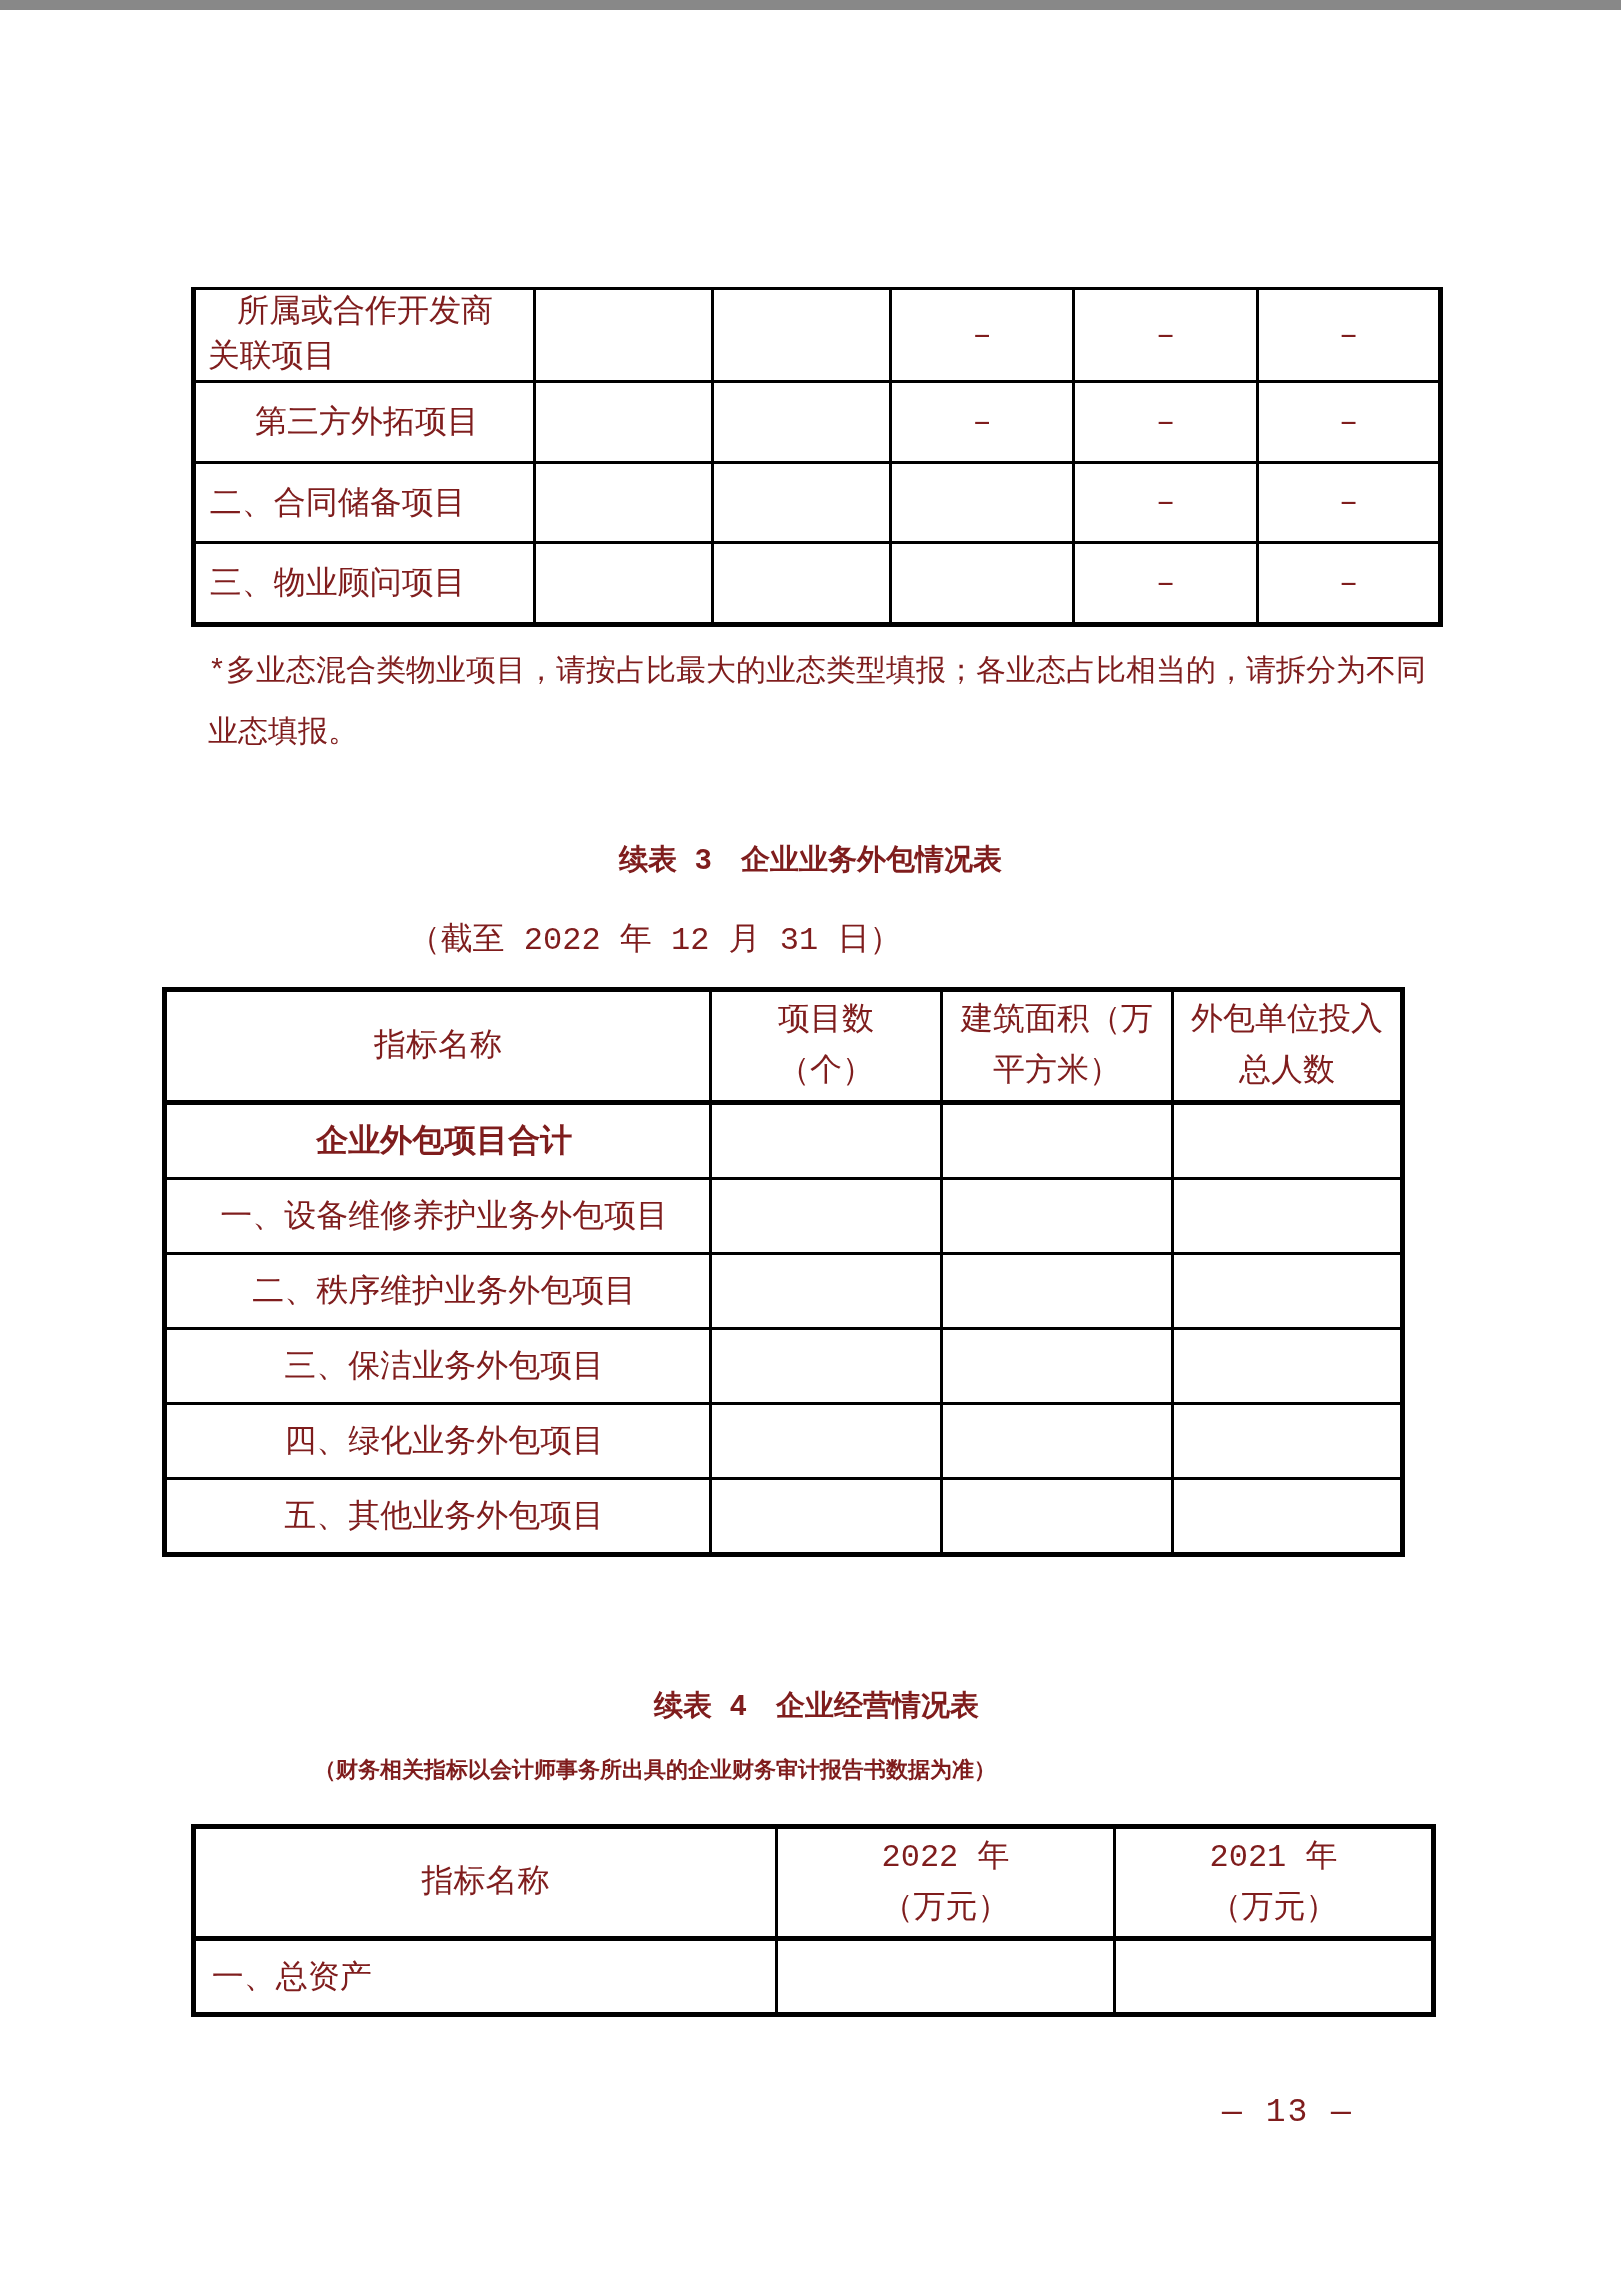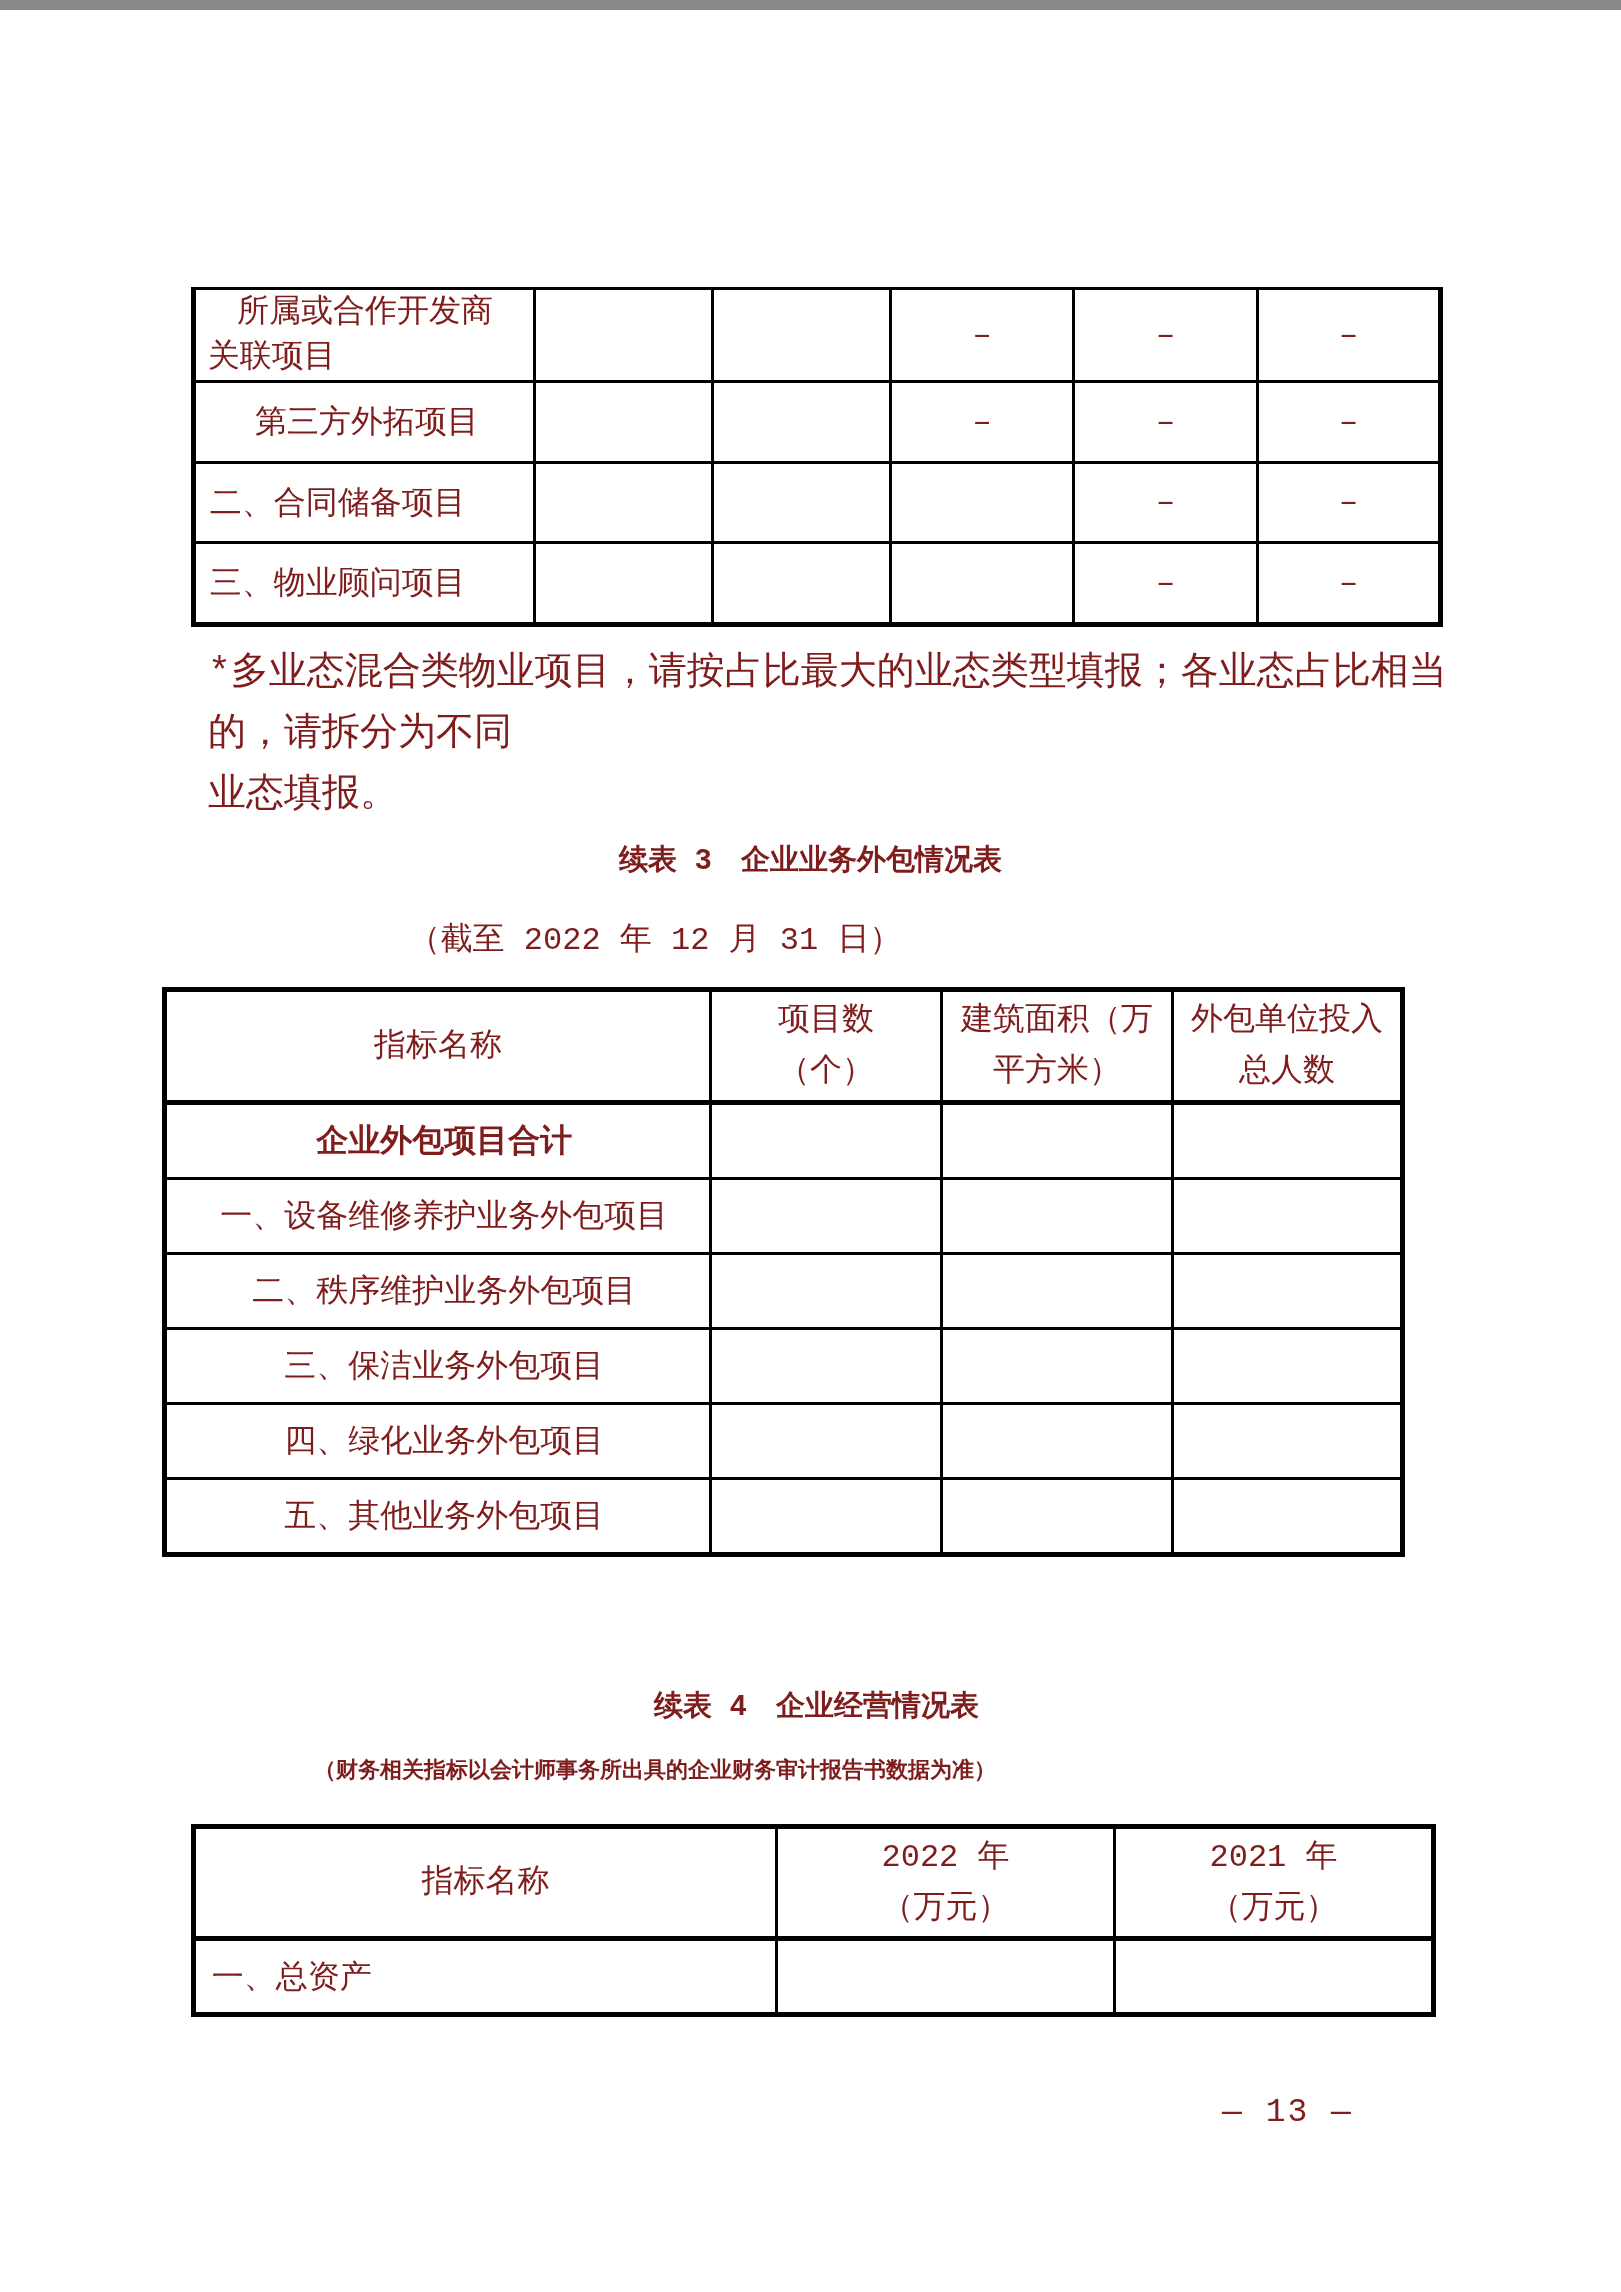--- a/index.html
+++ b/index.html
@@ -22,21 +22,21 @@
   .t-cont tr.cr4 td{height:78px;}
   .t-cont td.lbl{text-align:left;}
   .t-cont tr.cr1 td.lbl{padding:0;}
   .t-cont tr.cr2 td.lbl{padding-left:59px;}
   .t-cont tr.cr3 td.lbl,.t-cont tr.cr4 td.lbl{padding-left:13.7px;}
   .ln{line-height:45px;padding-left:11.8px;}
   .ln.ind{padding-left:41px;}
   td.c{text-align:center;}
 
   
-  .footnote{position:absolute;left:208px;top:632px;width:1245px;font-size:38px;line-height:61px;text-align:left;}
+  .footnote{position:absolute;left:208px;top:632px;width:1245px;font-size:30px;line-height:61px;text-align:left;}
 
   
   .title{position:absolute;left:0;width:1621px;text-align:center;font-size:29px;font-weight:bold;line-height:47px;}
   .t3title{top:828px;}
   .t4title{top:1674px;padding-left:6px;}
   .subtitle{position:absolute;left:0;width:1310px;text-align:center;line-height:41px;}
   .s3{top:910px;font-size:32px;font-weight:normal;}
   .s4{top:1741px;font-size:22px;font-weight:bold;}
 
   

